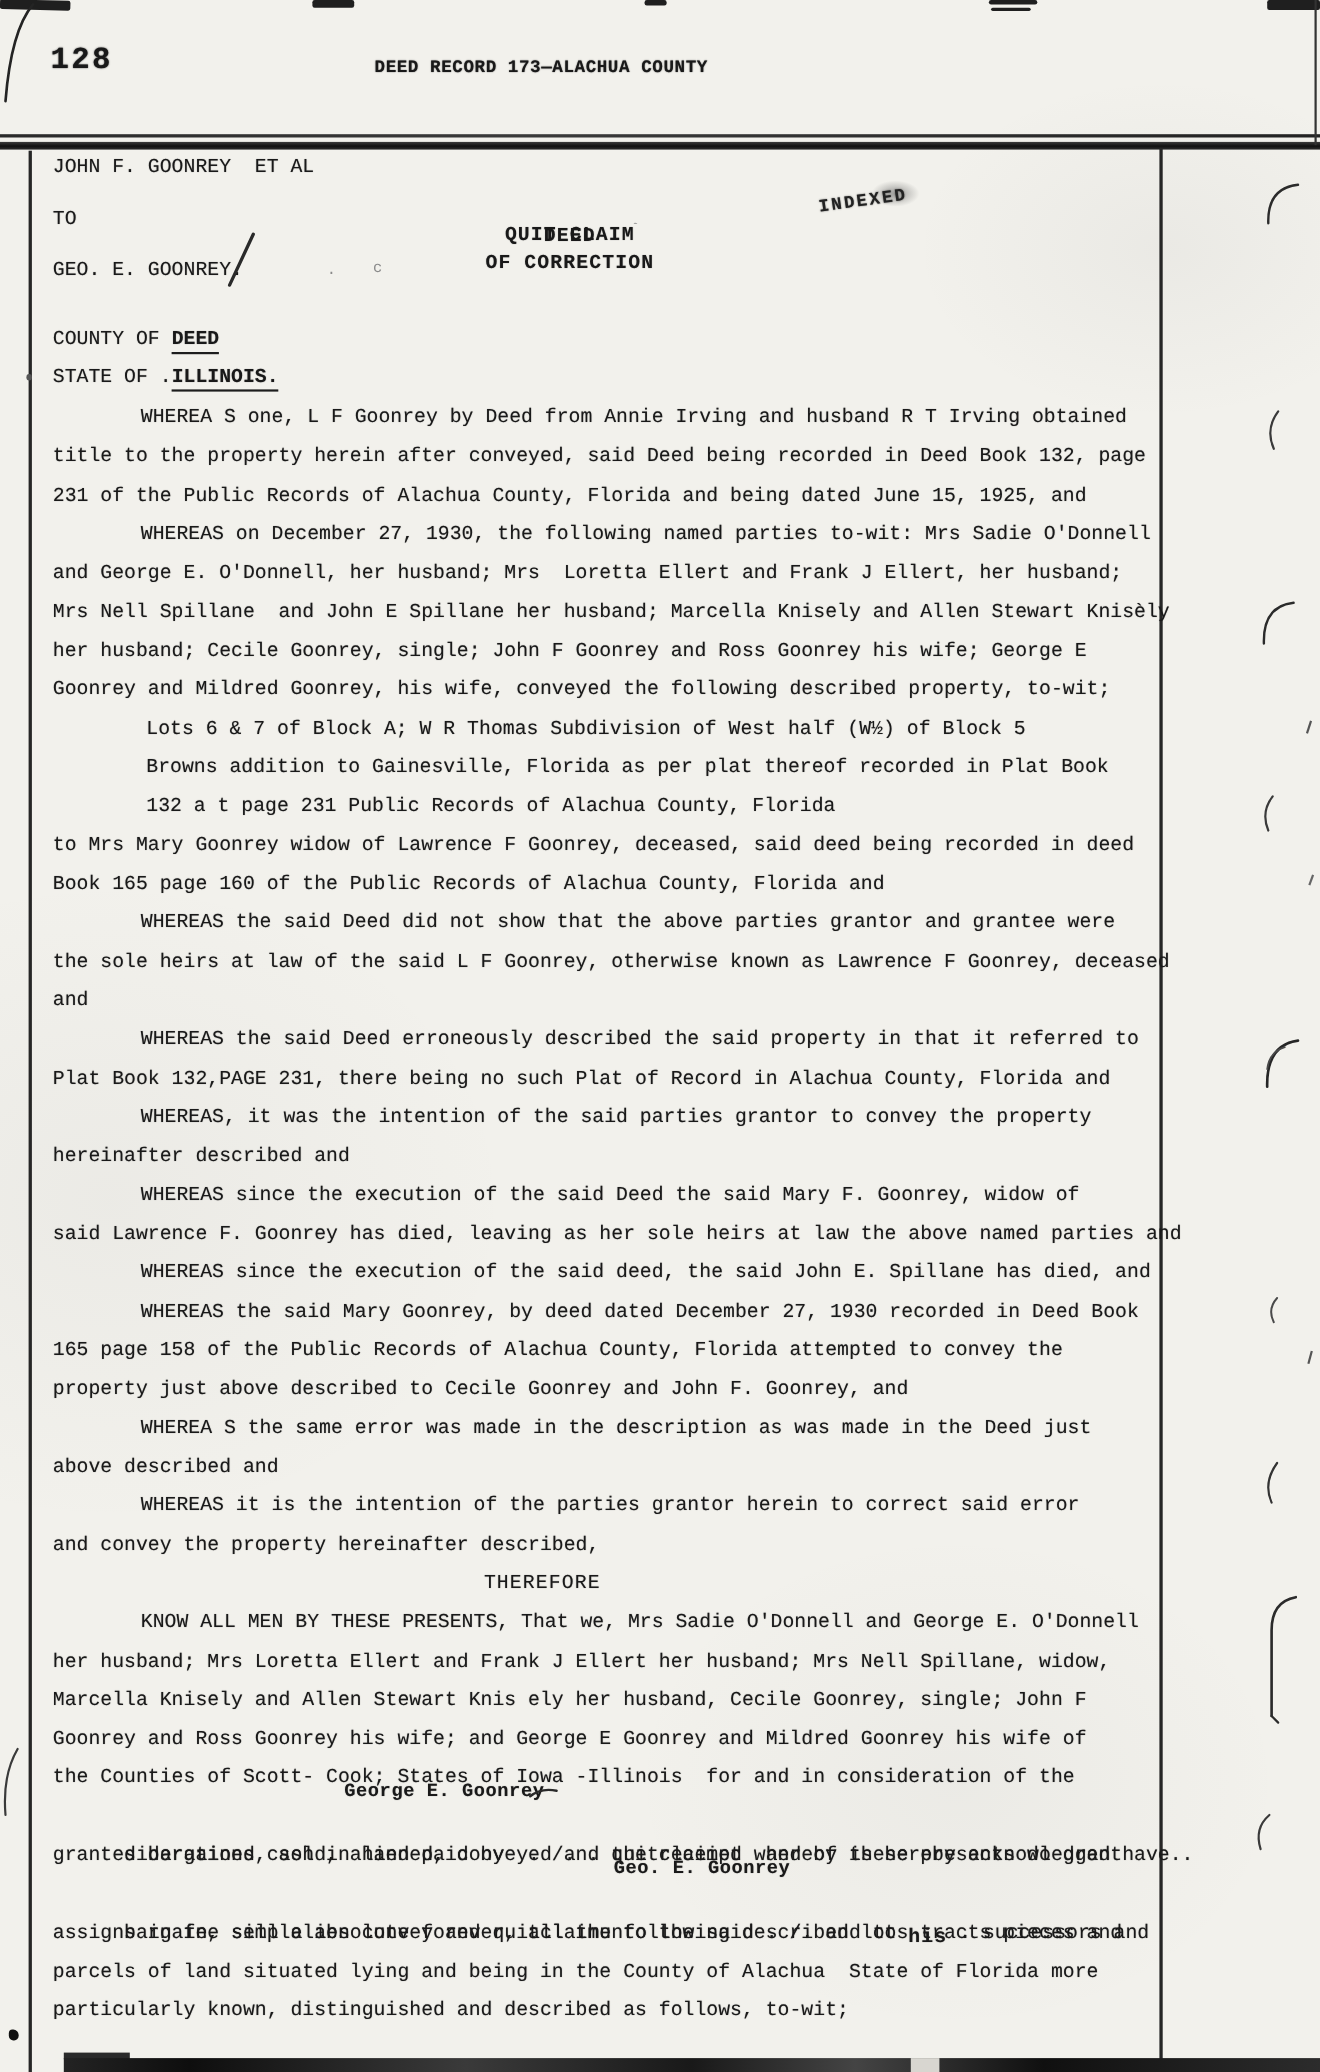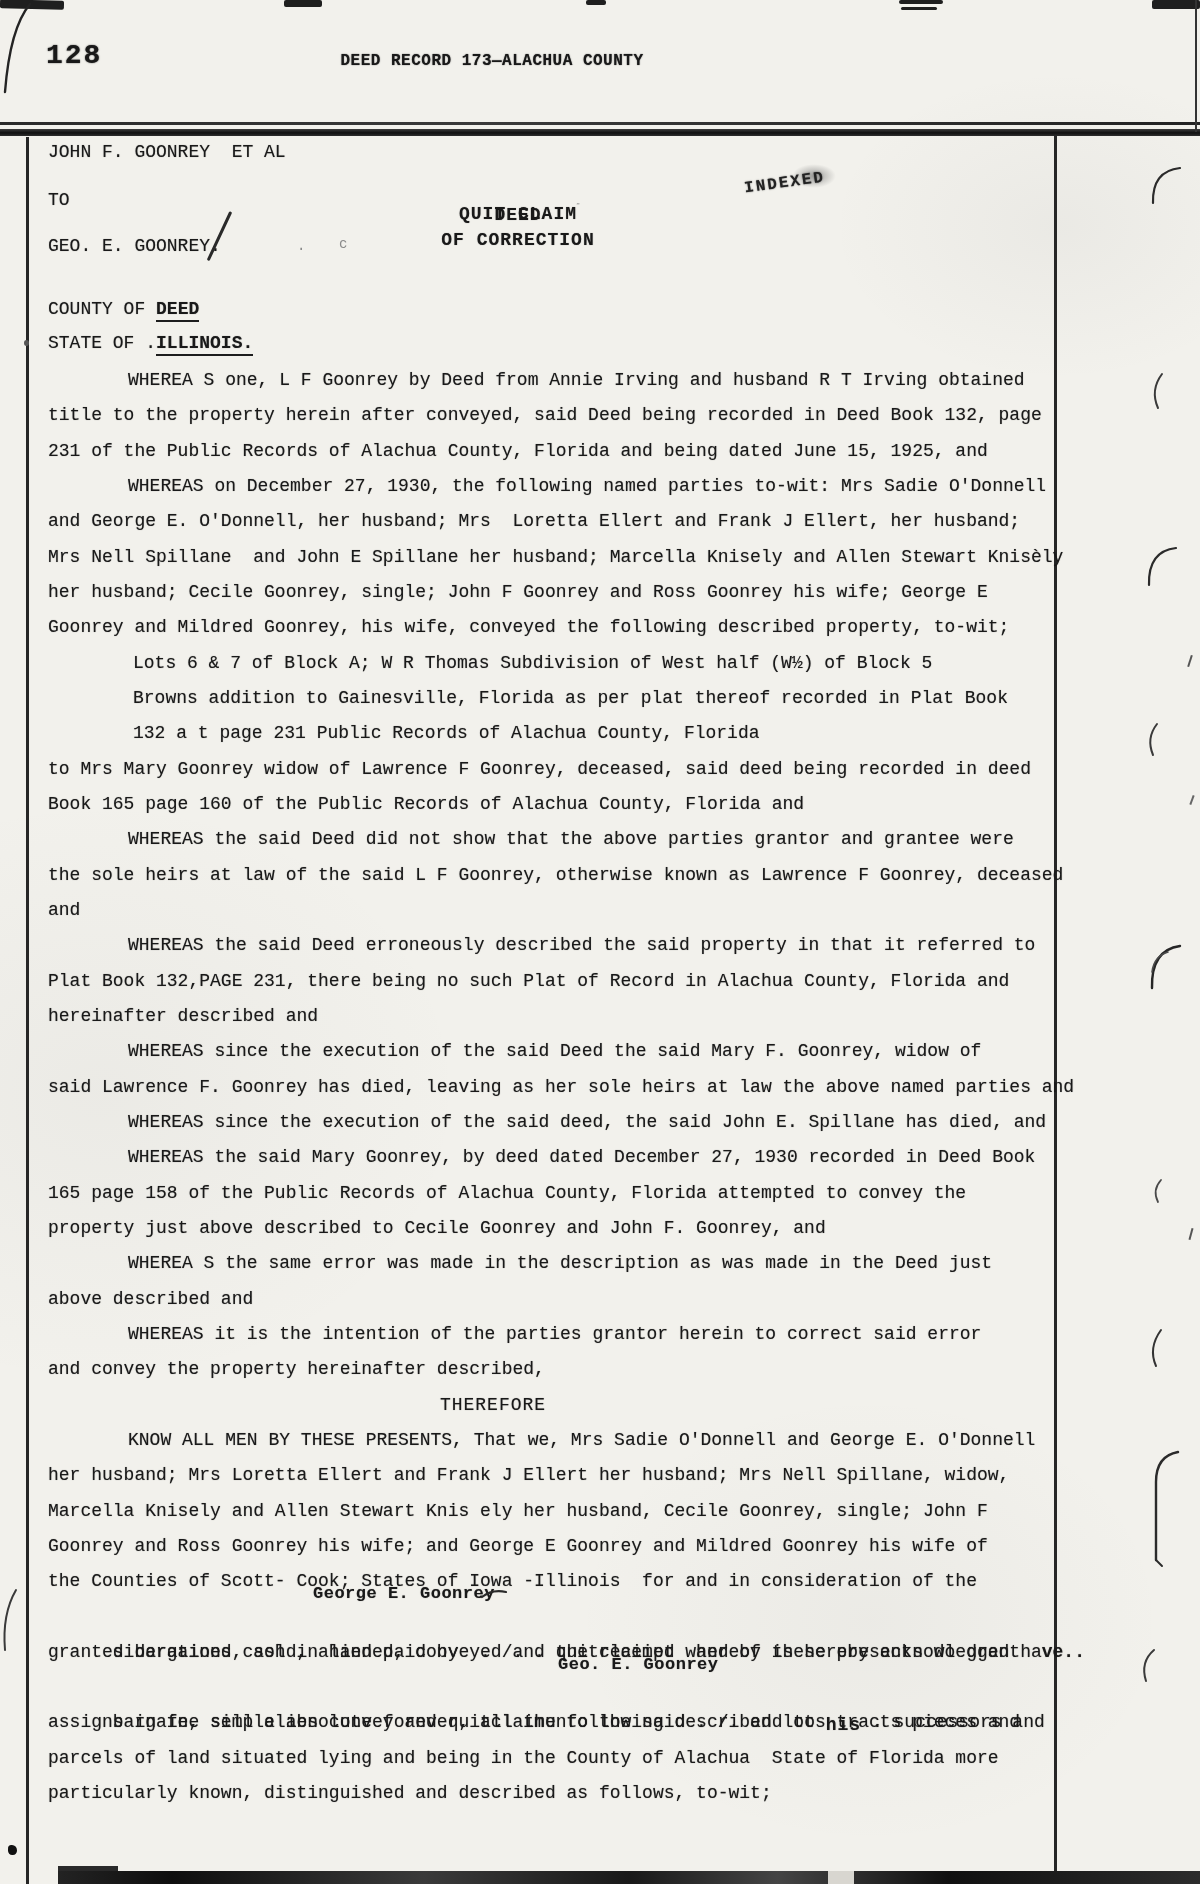--- a/index.html
+++ b/index.html
@@ -41,21 +41,21 @@
   .venue{position:absolute;left:48px;top:292px;font-size:18px;}
   .venue-line{height:34px;line-height:34px;white-space:pre;}
   .u{border-bottom:2.5px solid #1d1d1d;padding-bottom:1px;font-weight:bold;}
   
   .bodytext{position:absolute;left:48px;top:363px;width:1010px;font-size:18px;}
   .ln{height:35.34px;line-height:35.34px;white-space:pre;}
   .ind{padding-left:80px;}
   .ind2{padding-left:85px;}
   .center{text-align:center;padding-right:120px;letter-spacing:1px;}
   .rel{position:relative;}
-  .b{font-weight:bold;}
+  .b{font-weight:normal;}
   .ins{font-weight:bold;position:relative;top:3px;letter-spacing:1px;}
   .interline{position:absolute;top:-1px;line-height:18px;font-size:17px;font-weight:bold;letter-spacing:.5px;white-space:pre;}
   
   .art{position:absolute;}
   .torn{background:#1f1f1f;border-radius:2px;}
   .speck{color:#8a8a8a;font-size:14px;position:absolute;}
   .bullet{position:absolute;left:8px;top:1845px;width:9px;height:10px;background:#111;border-radius:40% 60% 50% 50%;}
   .dot-l{position:absolute;left:24px;top:340px;width:5px;height:6px;background:#555;border-radius:50%;}
   .bottom-band{position:absolute;left:58px;top:1871px;width:1142px;height:13px;
     background:linear-gradient(90deg,#232323 0%,#0e0e0e 10%,#3a3a3a 32%,#191919 50%,#444 63%,#101010 78%,#2c2c2c 100%);}
@@ -117,20 +117,21 @@
     <div class="ln ind2">Lots 6 &amp; 7 of Block A; W R Thomas Subdivision of West half (W½) of Block 5</div>
     <div class="ln ind2">Browns addition to Gainesville, Florida as per plat thereof recorded in Plat Book</div>
     <div class="ln ind2">132 a t page 231 Public Records of Alachua County, Florida</div>
     <div class="ln">to Mrs Mary Goonrey widow of Lawrence F Goonrey, deceased, said deed being recorded in deed</div>
     <div class="ln">Book 165 page 160 of the Public Records of Alachua County, Florida and</div>
     <div class="ln ind">WHEREAS the said Deed did not show that the above parties grantor and grantee were</div>
     <div class="ln">the sole heirs at law of the said L F Goonrey, otherwise known as Lawrence F Goonrey, deceased</div>
     <div class="ln">and</div>
     <div class="ln ind">WHEREAS the said Deed erroneously described the said property in that it referred to</div>
     <div class="ln">Plat Book 132,PAGE 231, there being no such Plat of Record in Alachua County, Florida and</div>
+    <div class="ln ind">WHEREAS, it was the intention of the said parties grantor to convey the property</div>
     <div class="ln">hereinafter described and</div>
     <div class="ln ind">WHEREAS since the execution of the said Deed the said Mary F. Goonrey, widow of</div>
     <div class="ln">said Lawrence F. Goonrey has died, leaving as her sole heirs at law the above named parties and</div>
     <div class="ln ind">WHEREAS since the execution of the said deed, the said John E. Spillane has died, and</div>
     <div class="ln ind">WHEREAS the said Mary Goonrey, by deed dated December 27, 1930 recorded in Deed Book</div>
     <div class="ln">165 page 158 of the Public Records of Alachua County, Florida attempted to convey the</div>
     <div class="ln">property just above described to Cecile Goonrey and John F. Goonrey, and</div>
     <div class="ln ind">WHEREA S the same error was made in the description as was made in the Deed just</div>
     <div class="ln">above described and</div>
     <div class="ln ind">WHEREAS it is the intention of the parties grantor herein to correct said error</div>

